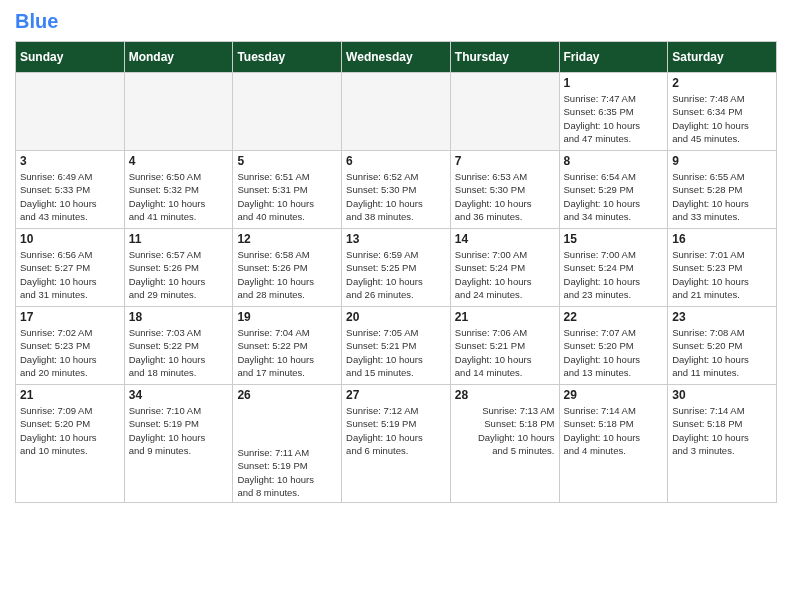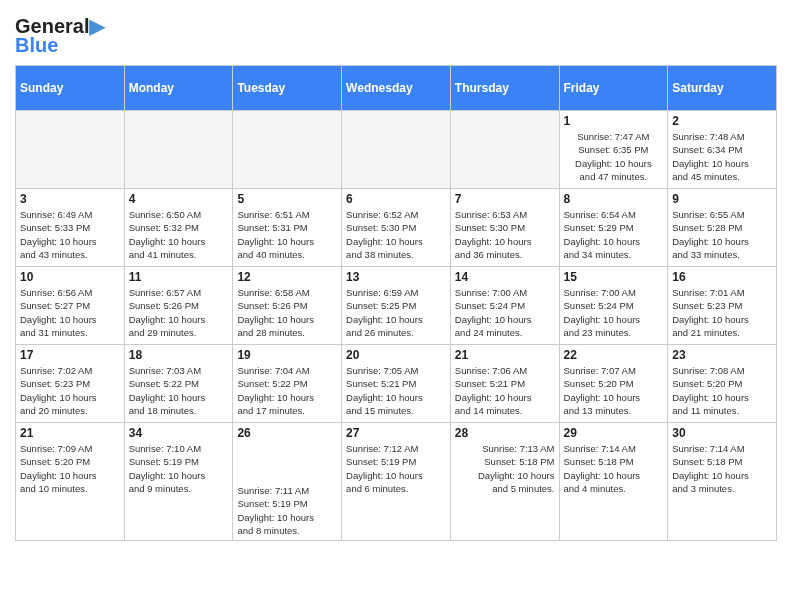--- a/index.html
+++ b/index.html
@@ -43,25 +43,25 @@
       font-size: 14px;
       color: #444;
       margin-top: 2px;
     }
     .calendar-table {
       width: 100%;
       border-collapse: collapse;
       table-layout: fixed;
     }
     .calendar-table th {
-      background-color: #3b82f6;
+      background-color: #14532d;
       color: #fff;
       font-size: 12px;
       font-weight: bold;
-      padding: 15px 4px;
+      padding: 8px 4px;
       text-align: left;
       border: 1px solid #ccc;
     }
     .calendar-table td {
       border: 1px solid #ccc;
       vertical-align: top;
       padding: 3px 4px;
       font-size: 10px;
       color: #333;
       height: 78px;
@@ -82,25 +82,20 @@
       line-height: 1.4;
       color: #333;
     }
   </style>
 </head>
 <body>
 
 <div class="container">
   <div class="header-area">
     <div class="logo">
-      <div class="logo-row">
-        <div style="font-size:20px; font-weight:bold; color:#222;">
-          General<span style="color:#4a90d9;">▶</span>
-        </div>
-      </div>
       <div style="font-size:20px; font-weight:bold; color:#3b82f6; margin-top:-4px;">Blue</div>
     </div>
     <div class="title-area">
       <div class="month-title"></div>
       <div class="location"></div>
     </div>
   </div>
 
   <table class="calendar-table">
     <thead>
@@ -116,21 +111,21 @@
     </thead>
     <tbody id="calendar-body">
     <tr>
           <td class="empty"></td>
           <td class="empty"></td>
           <td class="empty"></td>
           <td class="empty"></td>
           <td class="empty"></td>
           <td>
             <span class="day-num">1</span>
-            <div class="day-info" style="white-space: pre-line; text-align: center;">Sunrise: 7:47 AM
+            <div class="day-info" style="white-space: pre-line;">Sunrise: 7:47 AM
 Sunset: 6:35 PM
 Daylight: 10 hours
 and 47 minutes.</div>
           </td>
           <td>
             <span class="day-num">2</span>
             <div class="day-info" style="white-space: pre-line;">Sunrise: 7:48 AM
 Sunset: 6:34 PM
 Daylight: 10 hours
 and 45 minutes.</div>

